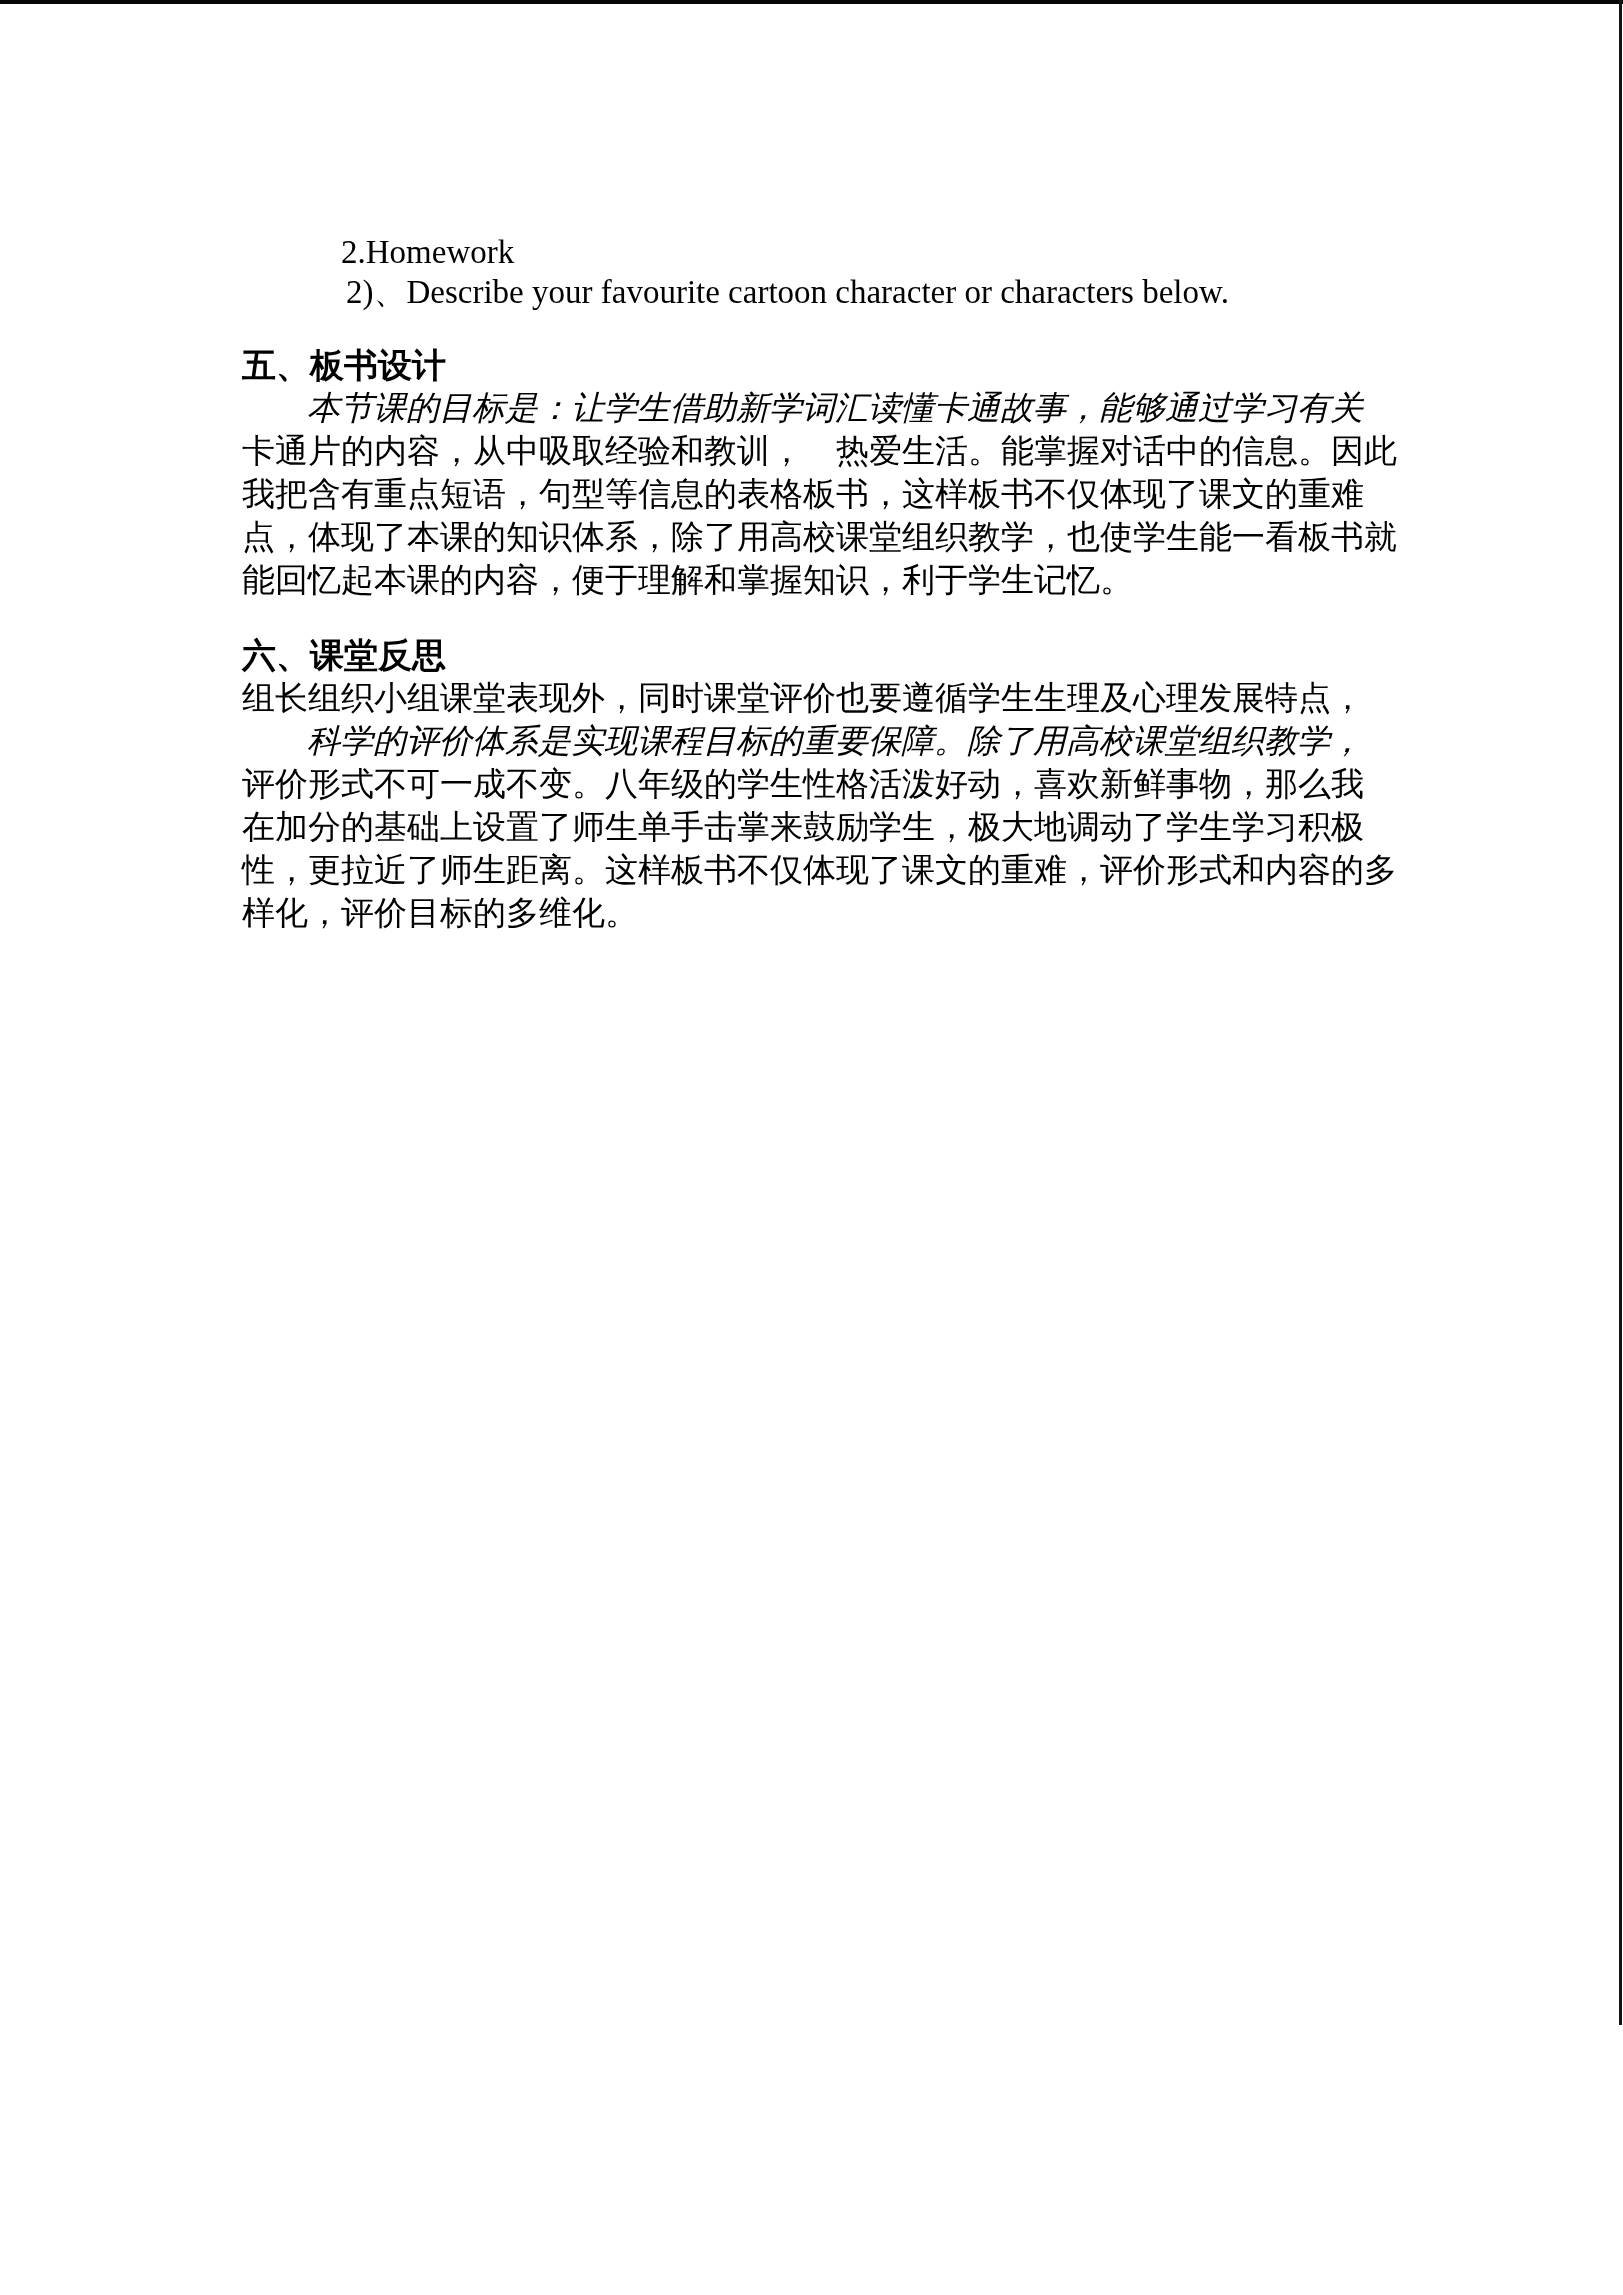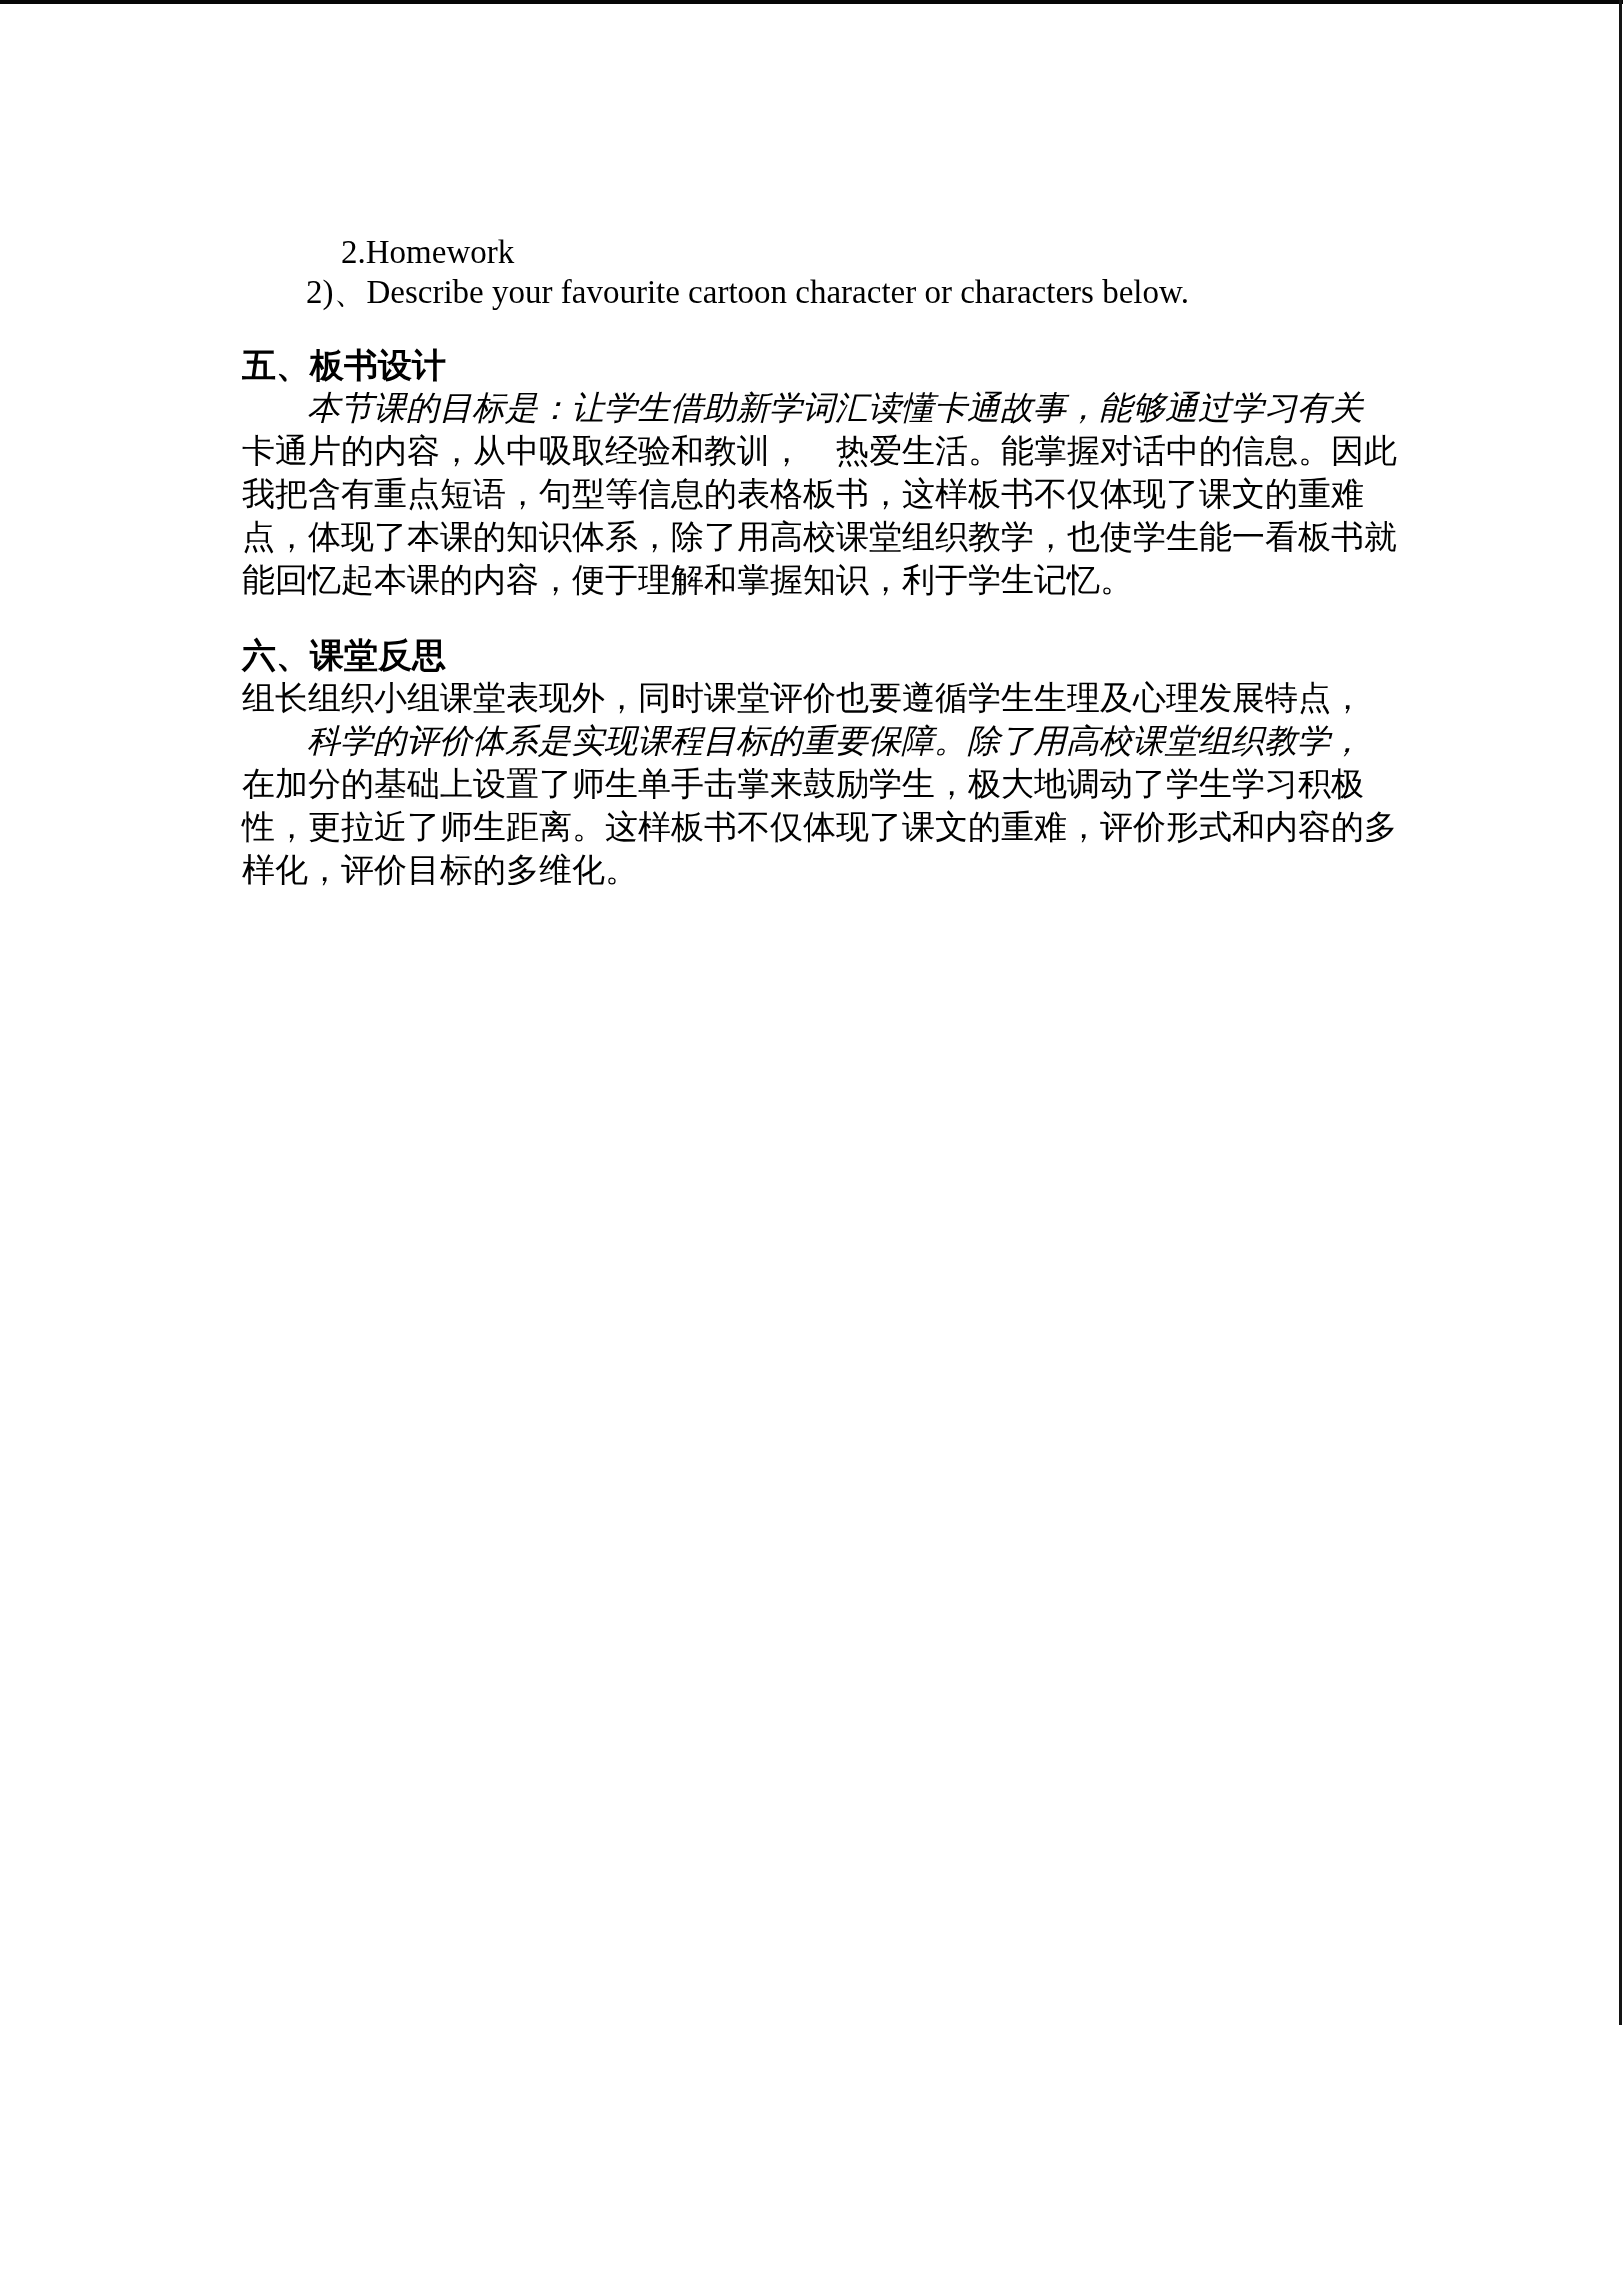--- a/index.html
+++ b/index.html
@@ -32,21 +32,21 @@
   .content {
     position: absolute;
     left: 242px;
     top: 232px;
     width: 1145px;
     font-size: 33px;
     line-height: 40px;
   }
   .hw-title   { margin-left: 99px; white-space: nowrap; }
   .hw-item-1  { margin-left: 135px; white-space: nowrap; }
-  .hw-item-2  { margin-left: 64px; white-space: nowrap; }
+  .hw-item-2  { margin-left: 104px; white-space: nowrap; }
   .sec-heading {
     margin-top: 32px;
     font-weight: bold;
     font-size: 34px;
     line-height: 43px;
     white-space: nowrap;
     font-family: "Liberation Sans", "DejaVu Sans", sans-serif;
   }
   .para { line-height: 43px; }
   .para .line { white-space: nowrap; }
@@ -71,20 +71,21 @@
       <div class="line">卡通片的内容，从中吸取经验和教训，　热爱生活。能掌握对话中的信息。因此</div>
       <div class="line">我把含有重点短语，句型等信息的表格板书，这样板书不仅体现了课文的重难</div>
       <div class="line">点，体现了本课的知识体系，除了用高校课堂组织教学，也使学生能一看板书就</div>
       <div class="line">能回忆起本课的内容，便于理解和掌握知识，利于学生记忆。</div>
     </div>
 
     <div class="sec-heading">六、课堂反思</div>
     <div class="para">
       <div class="line">组长组织小组课堂表现外，同时课堂评价也要遵循学生生理及心理发展特点，</div>
       <div class="line first-line">科学的评价体系是实现课程目标的重要保障。除了用高校课堂组织教学，</div>
+      <div class="line">评价形式不可一成不变。八年级的学生性格活泼好动，喜欢新鲜事物，那么我</div>
       <div class="line">在加分的基础上设置了师生单手击掌来鼓励学生，极大地调动了学生学习积极</div>
       <div class="line">性，更拉近了师生距离。这样板书不仅体现了课文的重难，评价形式和内容的多</div>
       <div class="line">样化，评价目标的多维化。</div>
     </div>
 
   </div>
 </div>
 
 
 </body></html>

